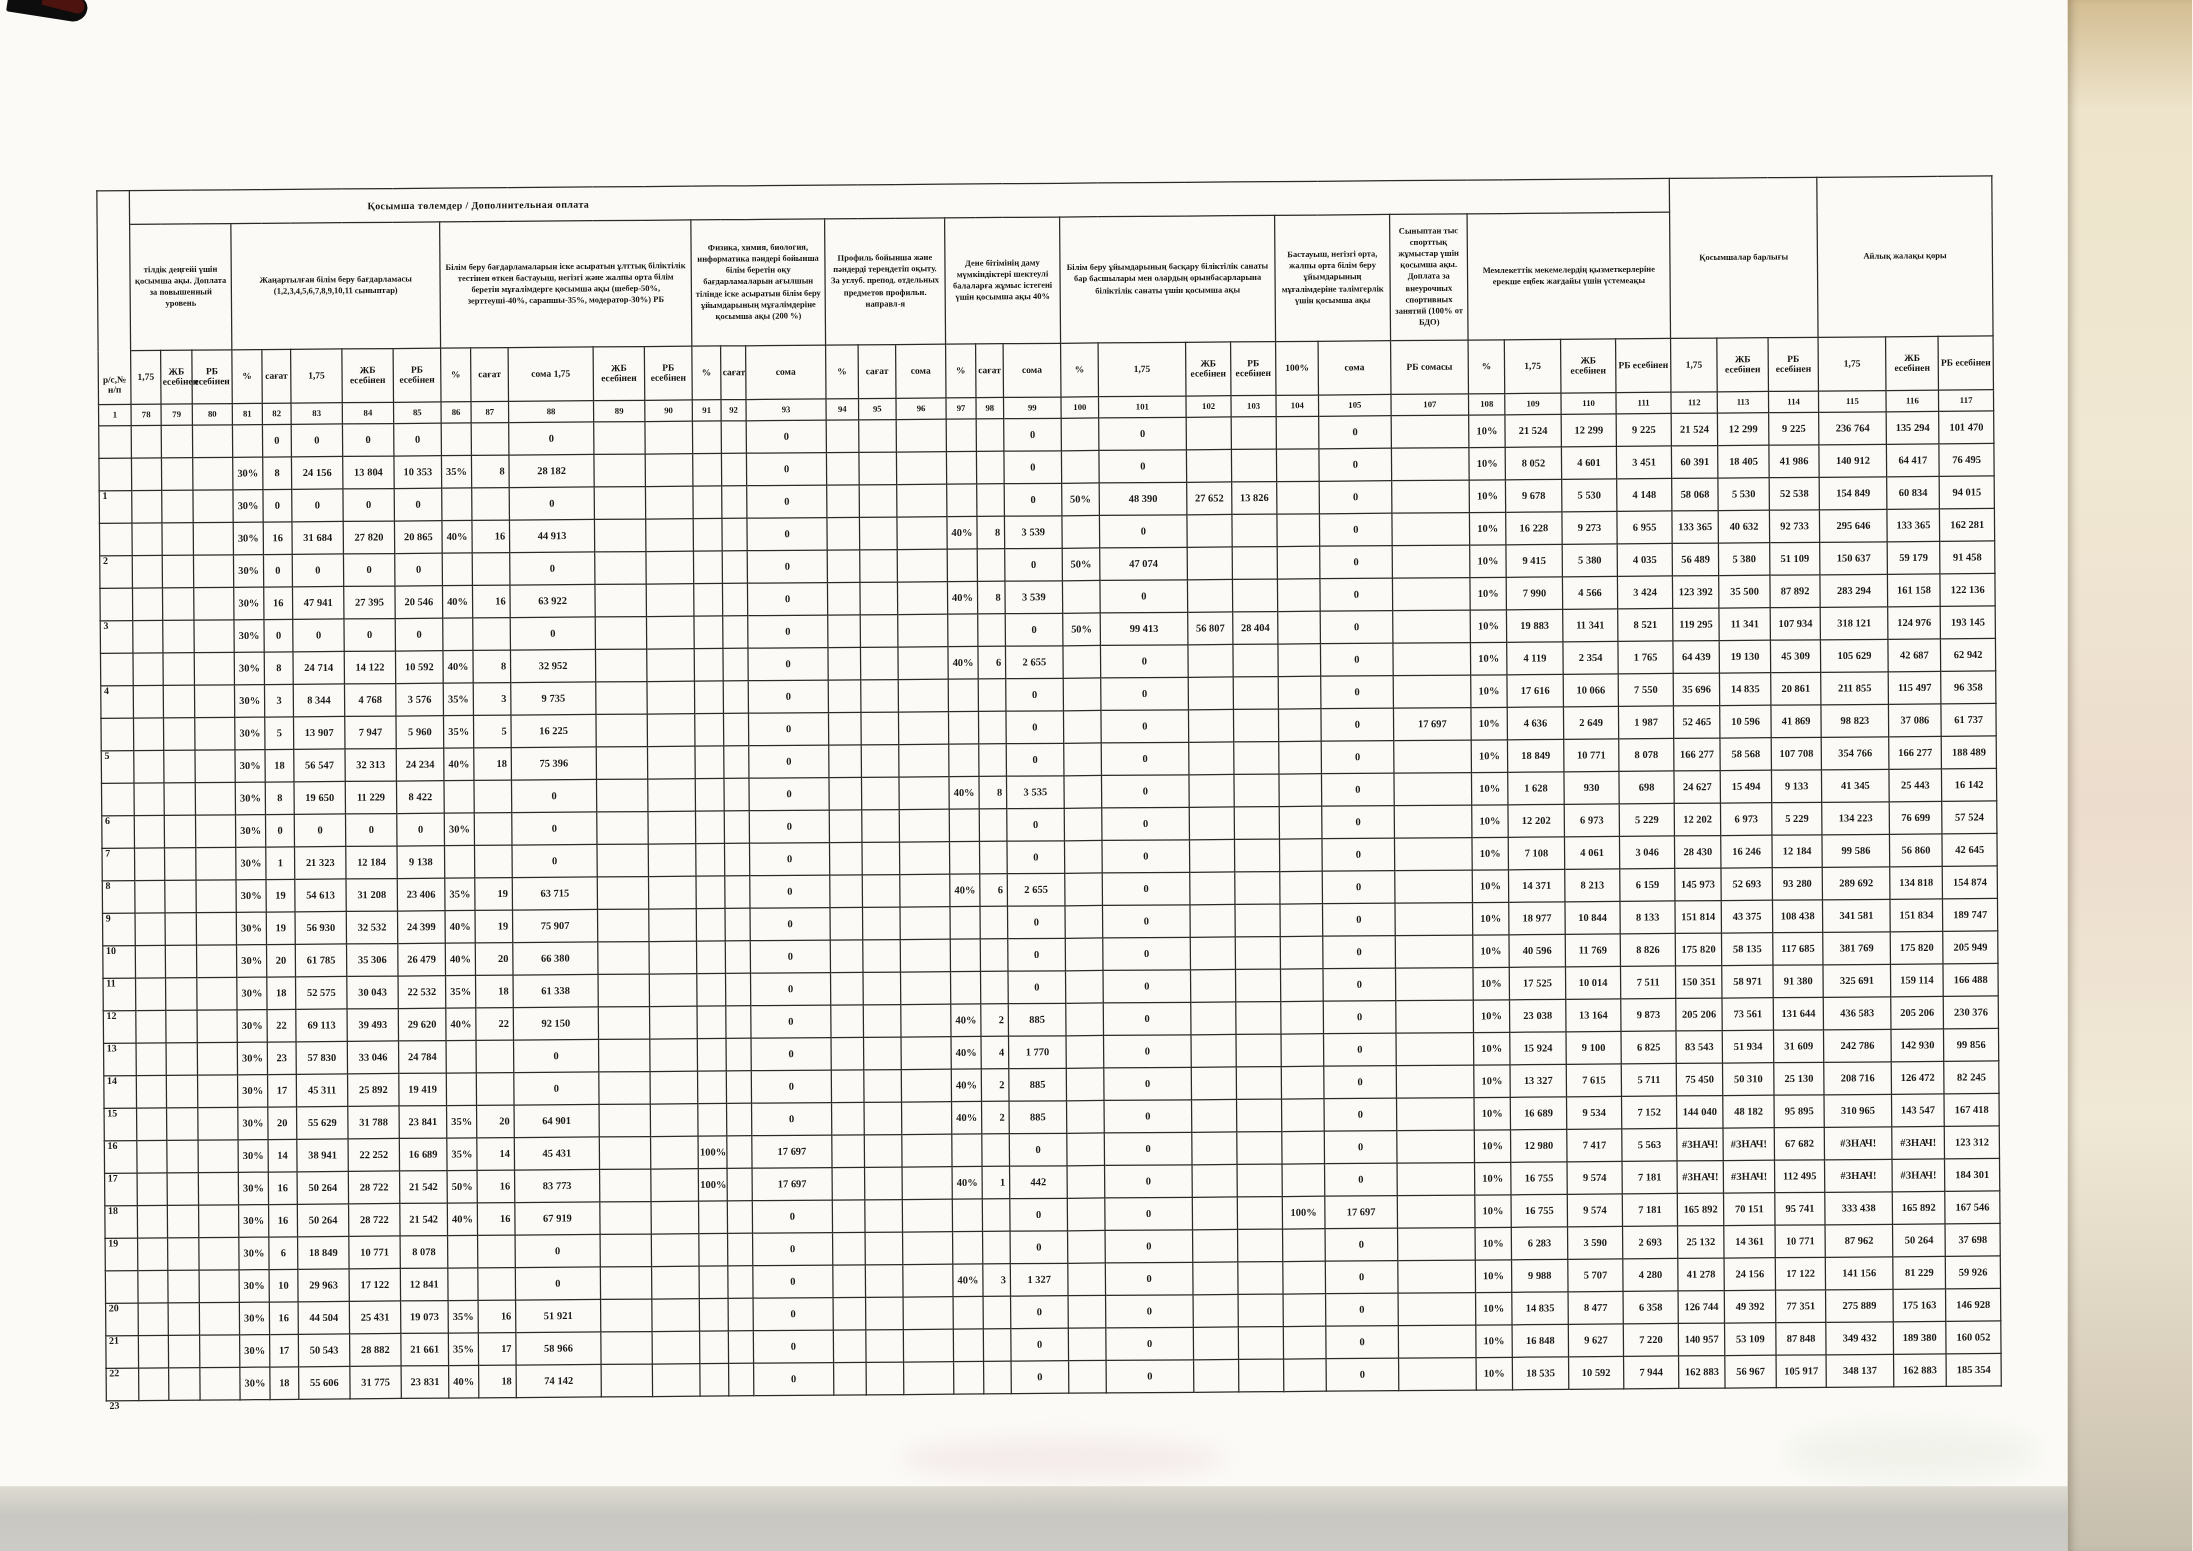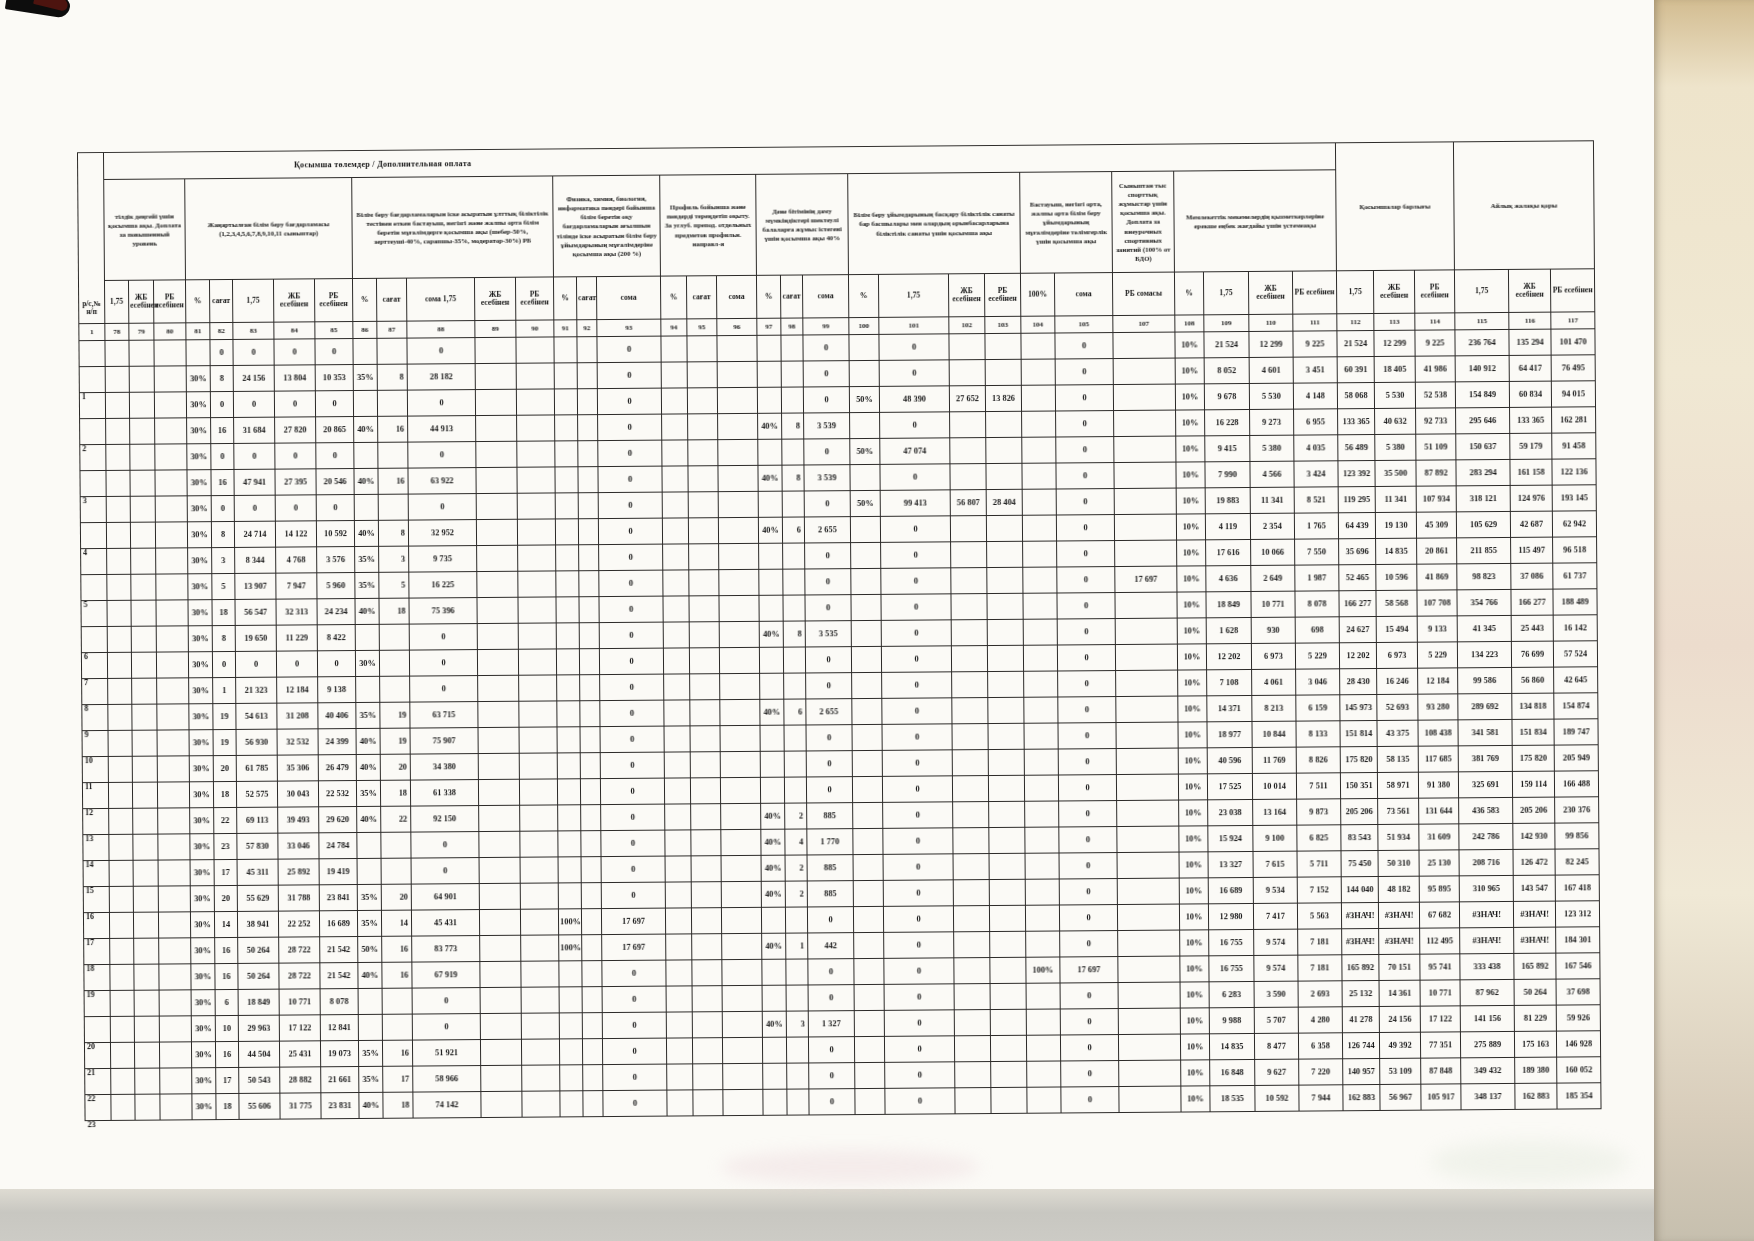--- a/index.html
+++ b/index.html
@@ -585,21 +585,21 @@
             <td></td>
             <td>10%</td>
             <td>17 616</td>
             <td>10 066</td>
             <td>7 550</td>
             <td>35 696</td>
             <td>14 835</td>
             <td>20 861</td>
             <td>211 855</td>
             <td>115 497</td>
-            <td>96 518</td>
+            <td>96 358</td>
           </tr>
           <tr>
             <td class="pc">
               <span>5</span>
             </td>
             <td></td>
             <td></td>
             <td></td>
             <td>30%</td>
             <td>5</td>
@@ -818,21 +818,21 @@
             <td class="pc">
               <span>9</span>
             </td>
             <td></td>
             <td></td>
             <td></td>
             <td>30%</td>
             <td>19</td>
             <td>54 613</td>
             <td>31 208</td>
-            <td>40 406</td>
+            <td>23 406</td>
             <td>35%</td>
             <td class="ra">19</td>
             <td>63 715</td>
             <td></td>
             <td></td>
             <td></td>
             <td></td>
             <td>0</td>
             <td></td>
             <td></td>
@@ -909,21 +909,21 @@
             <td></td>
             <td></td>
             <td></td>
             <td>30%</td>
             <td>20</td>
             <td>61 785</td>
             <td>35 306</td>
             <td>26 479</td>
             <td>40%</td>
             <td class="ra">20</td>
-            <td>34 380</td>
+            <td>66 380</td>
             <td></td>
             <td></td>
             <td></td>
             <td></td>
             <td>0</td>
             <td></td>
             <td></td>
             <td></td>
             <td></td>
             <td></td>

